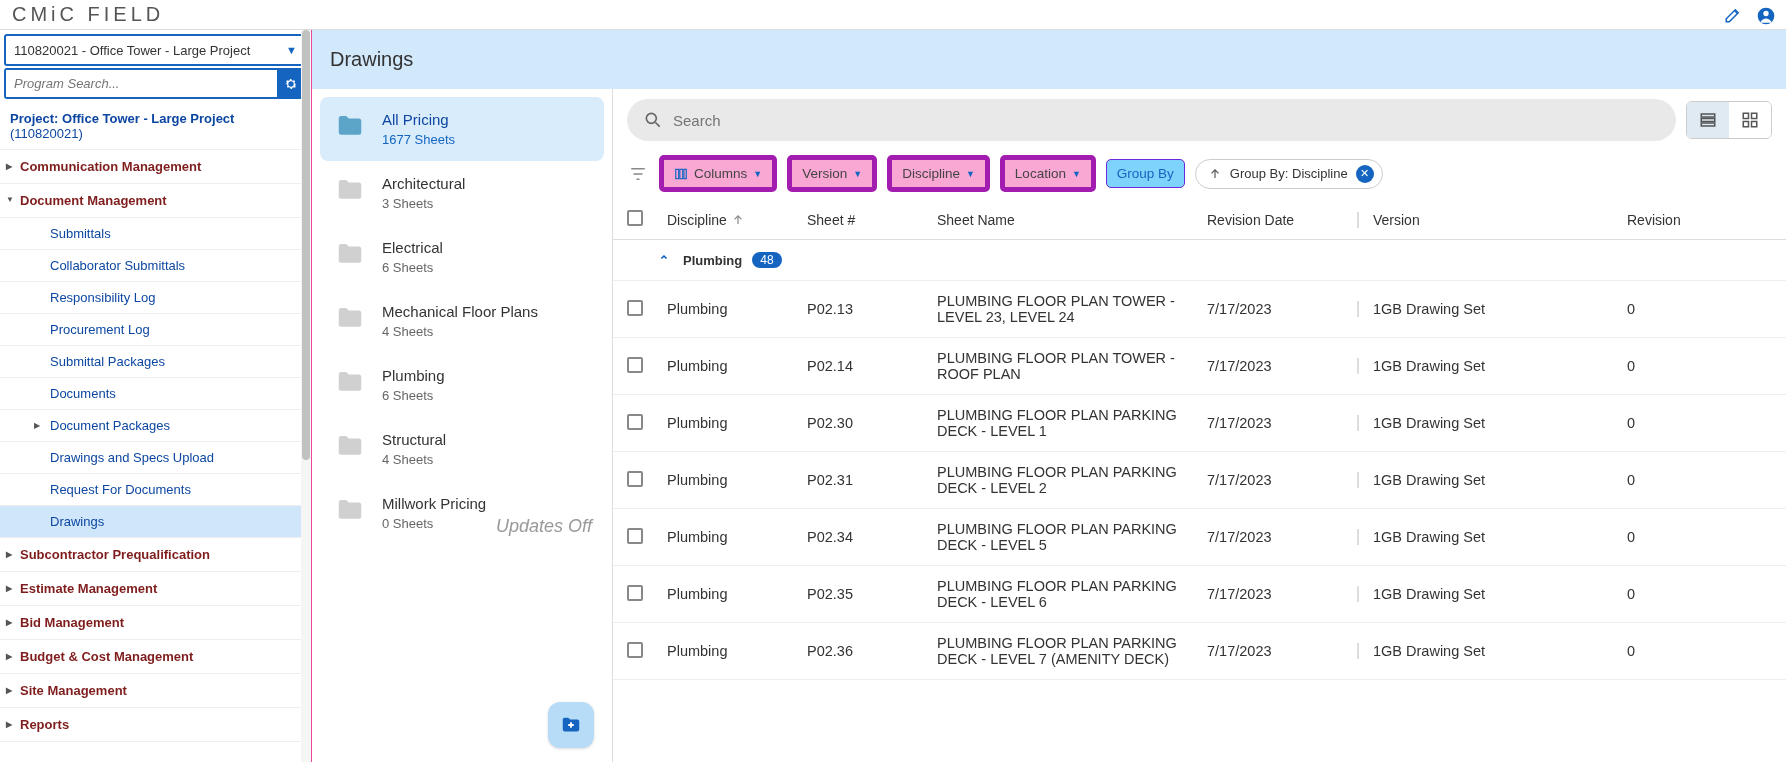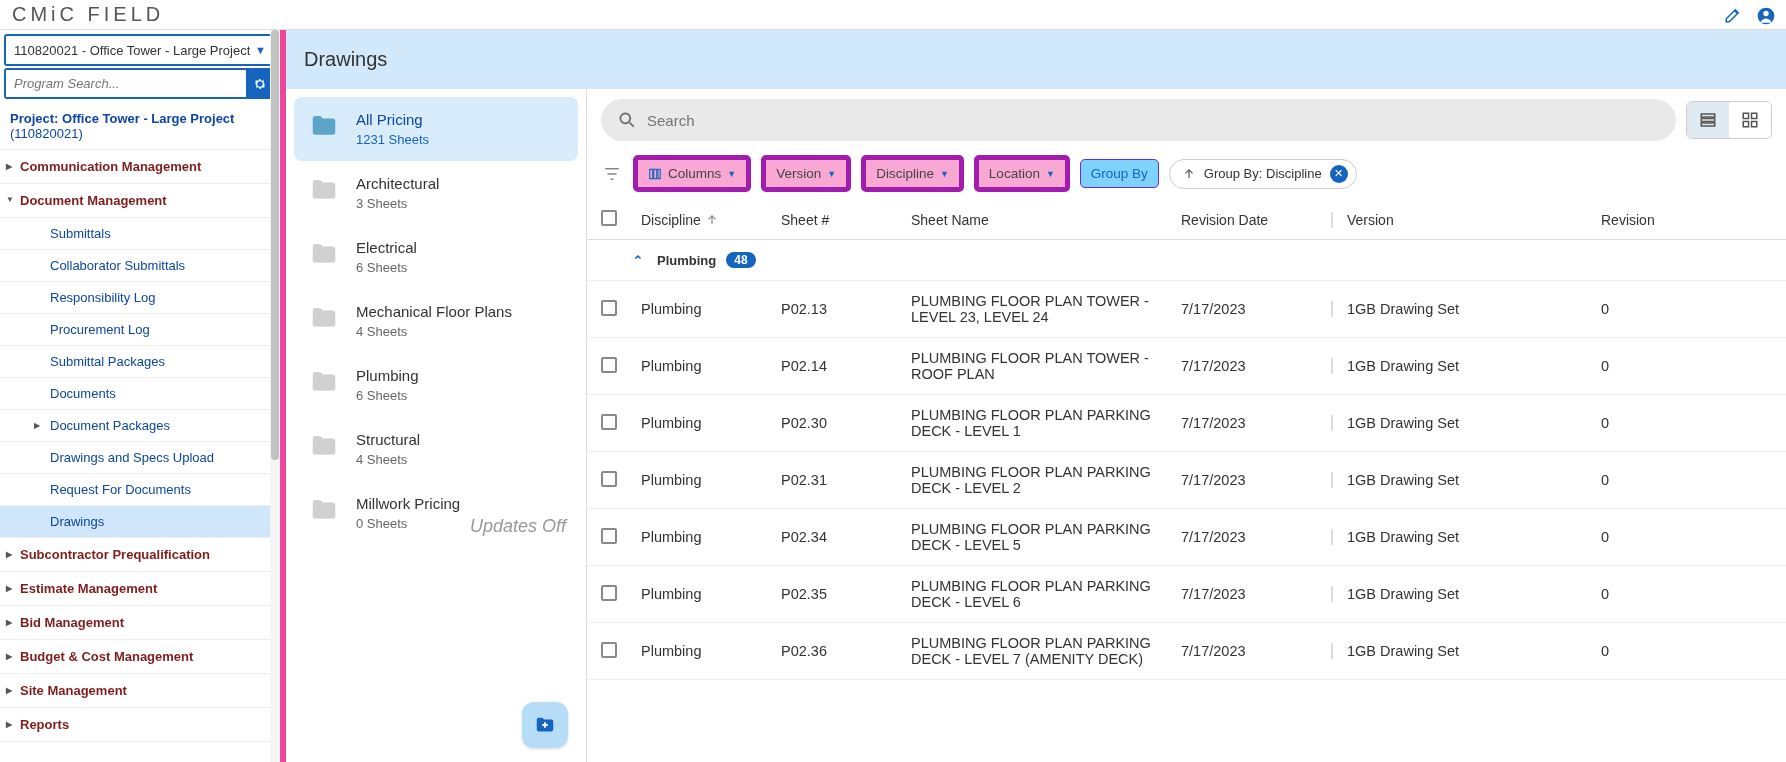--- a/index.html
+++ b/index.html
@@ -5,21 +5,21 @@
 * { box-sizing: border-box; margin: 0; padding: 0; }
 body { font-family: Arial, Helvetica, sans-serif; font-size: 13px; color: #333; background: #fff; width: 1786px; height: 762px; overflow: hidden; }
 
 .topbar { height: 30px; border-bottom: 1px solid #ddd; display: flex; align-items: center; padding: 0 12px; justify-content: space-between; }
 .brand { font-family: "Arial Narrow", Arial, sans-serif; font-size: 20px; letter-spacing: 4px; color: #555; font-weight: 300; }
 .topbar-right { display: flex; gap: 14px; align-items: center; }
 .top-icon { width: 18px; height: 18px; color: #1565c0; cursor: pointer; }
 
 .main { display: flex; height: calc(100% - 30px); }
 
-.left { width: 286px; border-right: 6px solid #ec4899; display: flex; flex-direction: column; position: relative; }
+.left { width: 312px; border-right: 1px solid #ec4899; display: flex; flex-direction: column; position: relative; }
 .left-inner { flex: 1; overflow-y: auto; padding-bottom: 8px; }
 .left .scroll-track { position:absolute; right:0; top:0; bottom:0; width:10px; background:#f5f5f5; }
 .left .scroll-thumb { position:absolute; right:1px; top:0; width:8px; height:430px; background:#c1c1c1; border-radius:4px; }
 
 .proj-select { margin: 4px 4px 2px 4px; border: 2px solid #1565c0; border-radius: 3px; height: 32px; display: flex; align-items: center; padding: 0 8px; font-size: 13px; color: #333; justify-content: space-between; cursor:pointer; }
 .proj-select .caret { color:#1565c0; font-size:11px; }
 
 .search-row { margin: 2px 4px 4px 4px; display: flex; border:2px solid #1565c0; border-radius:3px; overflow:hidden; }
 .search-row input { flex:1; border:none; outline:none; padding: 6px 8px; font-size:13px; font-style:italic; color:#888; }
 .search-row .gear { width:28px; background:#1565c0; display:flex; align-items:center; justify-content:center; color:#fff; cursor:pointer; }
@@ -71,21 +71,21 @@
 .ghead { display:flex; border-bottom:1px solid #ddd; padding:10px 14px; color:#333; font-size:14px; align-items:center; }
 .gcell-cb { width:40px; }
 .gc1 { width:140px; display:flex; align-items:center; gap:4px; }
 .gc2 { width:130px; }
 .gc3 { width:270px; }
 .gc4 { width:150px; }
 .gc5 { width:260px; border-left:2px solid #ddd; padding-left:14px; }
 .gc6 { flex:1; padding-left:10px; }
 .ghead .cb, .grow .cb { width:16px; height:16px; border:2px solid #888; border-radius:2px; display:inline-block; }
 .group-row { display:flex; align-items:center; gap:10px; padding:12px 14px; border-bottom:1px solid #eee; font-weight:bold; }
-.group-row .badge { background:#1565c0; color:#fff; border-radius:10px; padding:1px 8px; font-size:12px; font-weight:bold; }
+.group-row .badge { background:#1565c0; color:#fff; border-radius:10px; padding:1px 8px; font-size:12px; font-weight:normal; }
 .group-row .chev { color:#1565c0; cursor:pointer; width:18px; display:inline-flex; justify-content:center; }
 .grow { display:flex; border-bottom:1px solid #eee; padding:12px 14px; align-items:center; font-size:14.5px; }
 .grow .gc5 { border-left:2px solid #ddd; }
 
 svg { display:block; }
 </style>
 </head>
 <body>
 
 <div class="topbar">
@@ -158,21 +158,21 @@
   <div class="mid">
     <div class="folders">
       <div class="folder active">
         <span class="ficon">
                 <svg viewBox="0 0 24 24" width="36" height="30" fill="#5da4c9">
                   <path d="M3 6a2 2 0 012-2h4l2 2h8a2 2 0 012 2v9a2 2 0 01-2 2H5a2 2 0 01-2-2V6z"></path>
                 </svg>
               </span>
         <div class="folder-texts">
           <div class="fname">All Pricing</div>
-          <div class="fmeta">1231 Sheets</div>
+          <div class="fmeta">1677 Sheets</div>
         </div>
       </div>
       <div class="folder">
         <span class="ficon">
                 <svg viewBox="0 0 24 24" width="36" height="30" fill="#d0d0d0">
                   <path d="M3 6a2 2 0 012-2h4l2 2h8a2 2 0 012 2v9a2 2 0 01-2 2H5a2 2 0 01-2-2V6z"></path>
                 </svg>
               </span>
         <div class="folder-texts">
           <div class="fname">Architectural</div>

